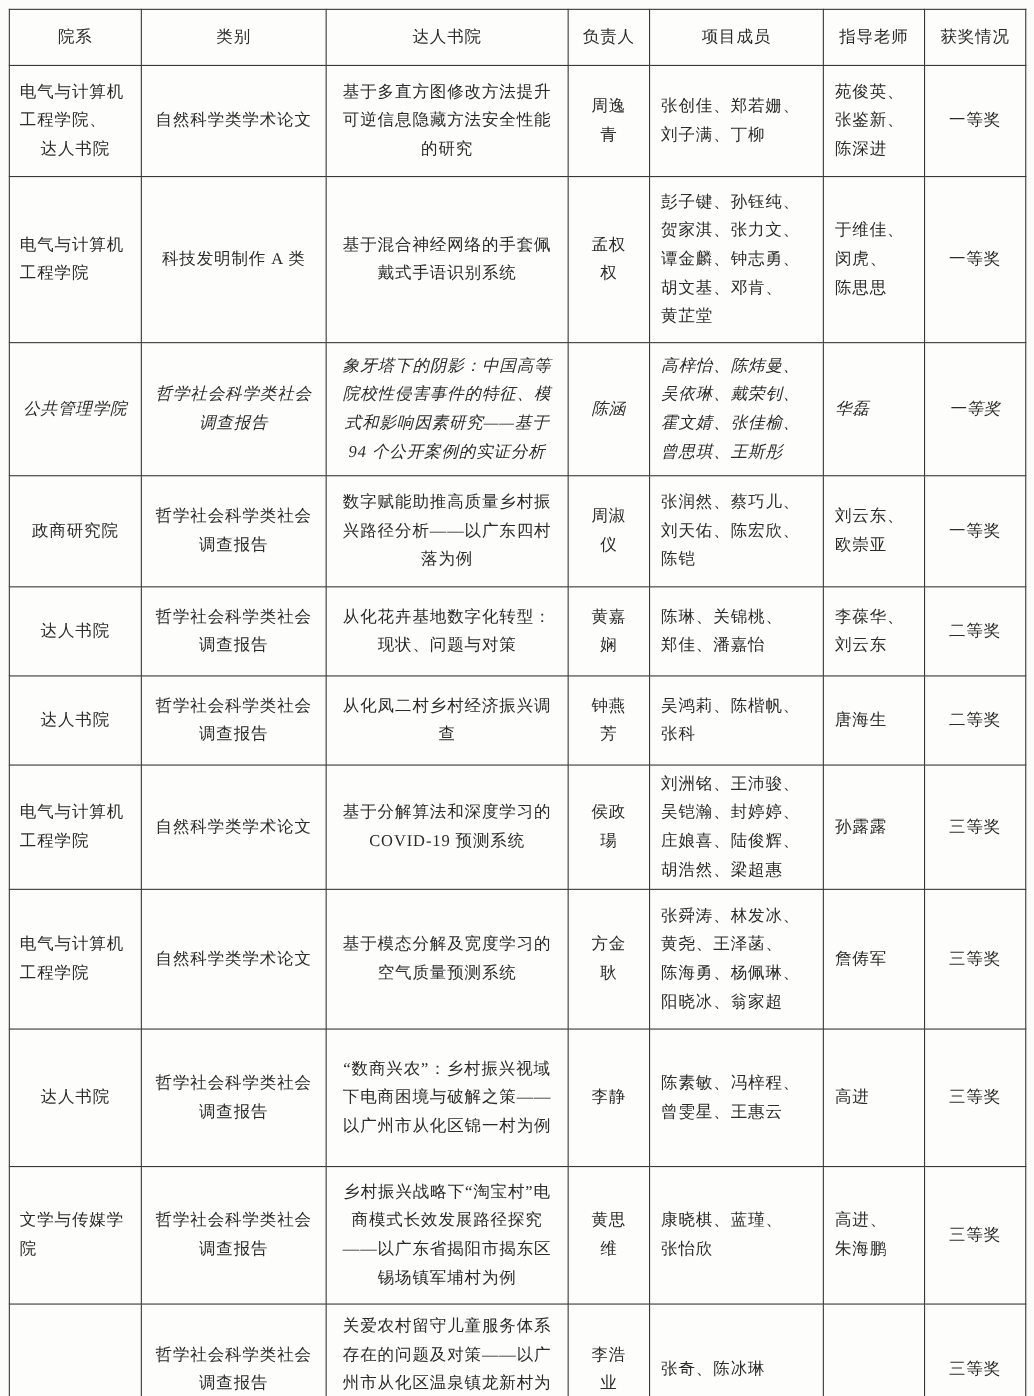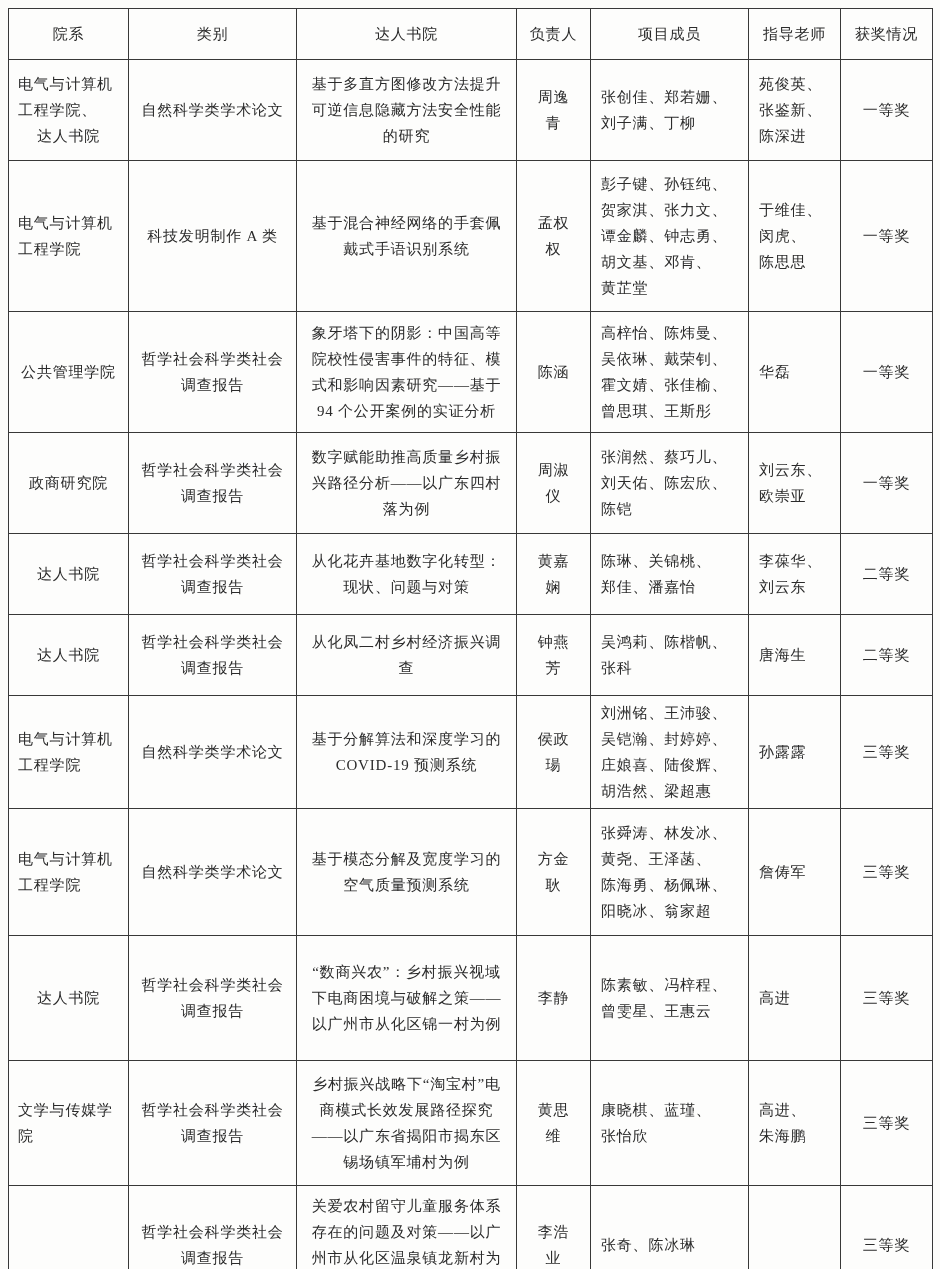--- a/index.html
+++ b/index.html
@@ -40,21 +40,21 @@
   th{height:42px;padding:4px 4px;}
   td.c4,td.c5{text-align:left;padding:4px 10px;}
   td.c0{padding:4px 9px;}
   td.c1{padding:4px 8px;}
   td.c3,td.c6{padding:4px 20px;}
   .unit{display:inline-block;text-align:left;}
   .unit:not(:last-child)::after{content:"、";}
   
   tbody tr:nth-child(1) td{height:92px;}
   tbody tr:nth-child(2) td{height:142px;margin-top:11px;}
-  tbody tr:nth-child(3) td{height:112px;}
+  tbody tr:nth-child(3) td{height:112px;font-style:italic;}
   tbody tr:nth-child(4) td{height:92px;}
   tbody tr:nth-child(5) td{height:72px;}
   tbody tr:nth-child(6) td{height:72px;}
   tbody tr:nth-child(7) td{height:62px;}
   tbody tr:nth-child(8) td{height:118px;margin-top:11px;}
   tbody tr:nth-child(9) td{height:116px;}
   tbody tr:nth-child(10) td{height:116px;}
   tbody tr:nth-child(11) td{height:110px;}
   tbody tr:nth-child(12) td{height:106px;}
 </style>

